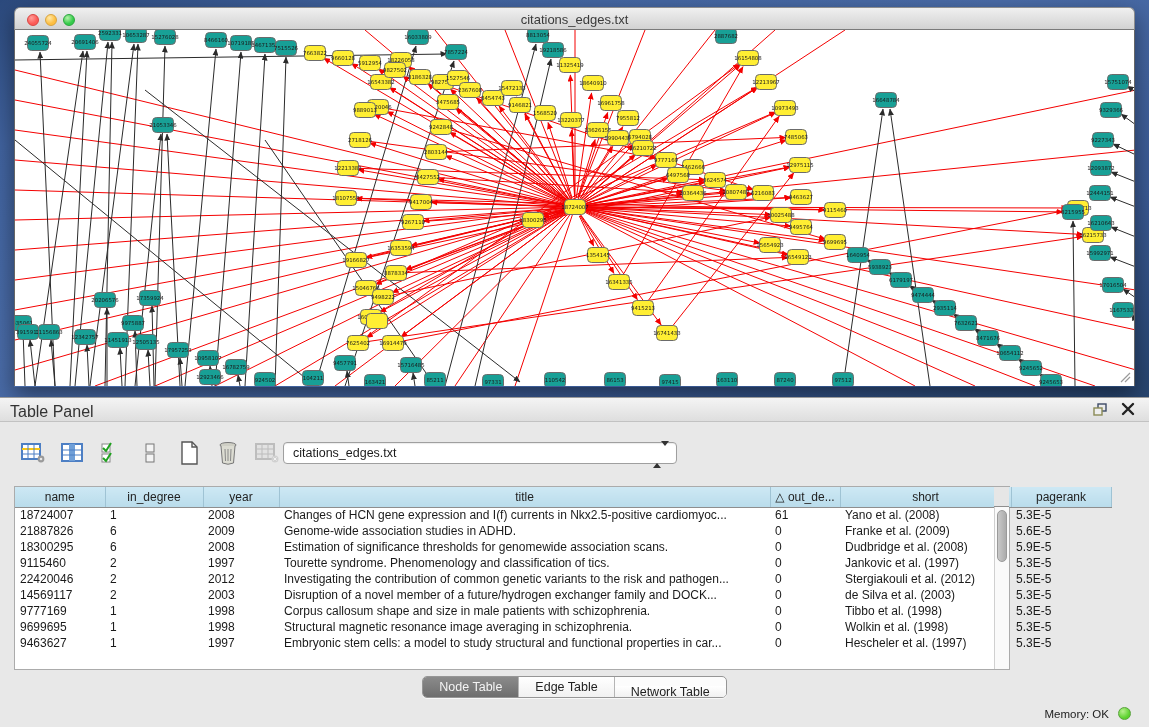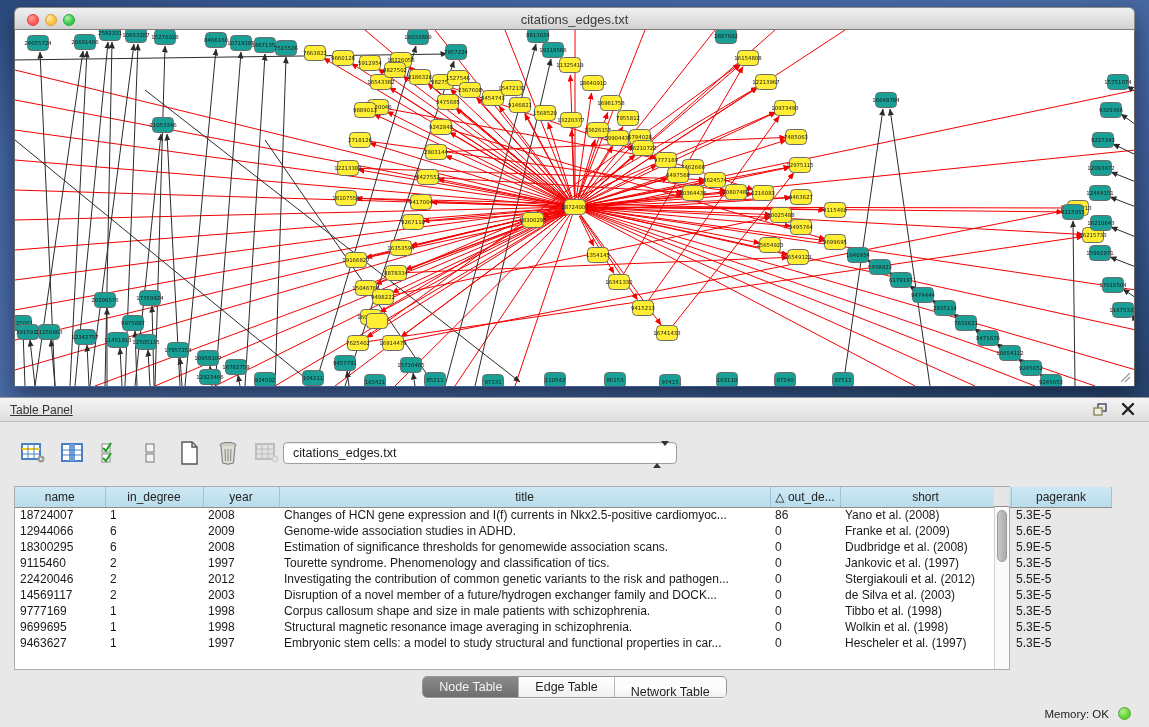--- a/index.html
+++ b/index.html
@@ -18,21 +18,21 @@
   #light-red   { left:12px; background:radial-gradient(circle at 35% 30%,#ff9d98,#fc5b57 60%); border:1px solid #d94441; }
   #light-yellow{ left:30px; background:radial-gradient(circle at 35% 30%,#ffe9a8,#fdbe41 60%); border:1px solid #d9a33c; }
   #light-green { left:48px; background:radial-gradient(circle at 35% 30%,#b5f2a8,#35cb4b 60%); border:1px solid #2aa63c; }
   #canvas-wrap { position:absolute; left:0; top:23px; width:1121px; height:356px; background:#fff; overflow:hidden; border-left:1px solid #666; border-right:1px solid #666;}
   #grip { position:absolute; right:3px; bottom:3px; }
 
   
   #panel { position:absolute; left:0; top:397px; width:1149px; height:330px; background:#e8e8e8; border-top:1px solid #9a9a9a; }
   #panel-header { position:absolute; left:0; top:0; width:100%; height:24px;
     background:linear-gradient(#f4f4f4,#dedede); border-bottom:1px solid #c2c2c2; }
-  #panel-title { position:absolute; left:10px; top:5px; font-size:12px; color:#333;text-decoration:underline; }
+  #panel-title { position:absolute; left:10px; top:5px; font-size:16px; color:#333; }
   #panel-float { position:absolute; right:40px; top:5px; width:16px; height:14px; cursor:pointer;}
   #panel-close { position:absolute; right:14px; top:4px; width:14px; height:14px; cursor:pointer;}
 
   #toolbar { position:absolute; left:20px; top:38px; height:34px; display:flex; align-items:center; gap:13px; }
   .tbtn { width:26px; height:26px; display:flex; align-items:center; justify-content:center; }
   #combo { position:absolute; left:283px; top:44px; width:394px; height:22px; background:#fff;
     border:1px solid #9f9f9f; border-radius:4px; box-shadow:inset 0 1px 1px rgba(0,0,0,.08); }
   #combo-text { position:absolute; left:9px; top:3px; font-size:12.5px; color:#1a1a1a; }
   #combo-arrows { position:absolute; right:7px; top:3px; }
   .arr { width:0; height:0; border-left:4px solid transparent; border-right:4px solid transparent; margin:1px 0; }
@@ -907,26 +907,26 @@
             <th>title</th>
             <th>△ out_de...</th>
             <th>short</th>
             <th>pagerank</th>
           </tr>
           <tr>
             <td>18724007</td>
             <td>1</td>
             <td>2008</td>
             <td>Changes of HCN gene expression and I(f) currents in Nkx2.5-positive cardiomyoc...</td>
-            <td>86</td>
+            <td>61</td>
             <td>Yano et al. (2008)</td>
             <td>5.3E-5</td>
           </tr>
           <tr>
-            <td>12944066</td>
+            <td>21887826</td>
             <td>6</td>
             <td>2009</td>
             <td>Genome-wide association studies in ADHD.</td>
             <td>0</td>
             <td>Franke et al. (2009)</td>
             <td>5.6E-5</td>
           </tr>
           <tr>
             <td>18300295</td>
             <td>6</td>

